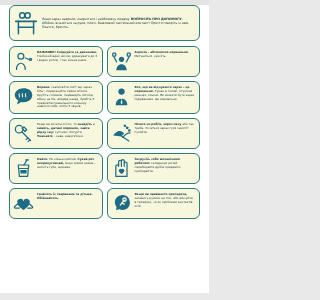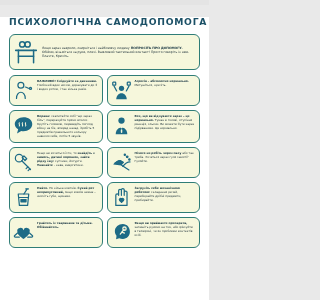--- a/index.html
+++ b/index.html
@@ -73,21 +73,20 @@
   .header-card .body{font-size:3.1px;line-height:1.38;}
   .body b{font-weight:bold;color:#14323f;}
 </style>
 </head>
 <body>
 
 <div class="top-band"></div>
 
 <div class="page">
 
-  <div class="page-title">ПСИХОЛОГІЧНА САМОДОПОМОГА</div>
 
   <div class="card header-card">
     <span class="icon">
       <svg viewBox="0 0 24 24" fill="none" stroke="currentColor" stroke-width="1.4" stroke-linecap="round" stroke-linejoin="round">
         <circle cx="8.5" cy="5" r="2.4"></circle>
           <circle cx="13.5" cy="5" r="2.4"></circle>
         <line x1="2.5" y1="10.5" x2="21.5" y2="10.5"></line>
         <line x1="5" y1="10.5" x2="5" y2="22"></line>
         <line x1="19" y1="10.5" x2="19" y2="22"></line>
         <line x1="5" y1="16" x2="19" y2="16"></line>

